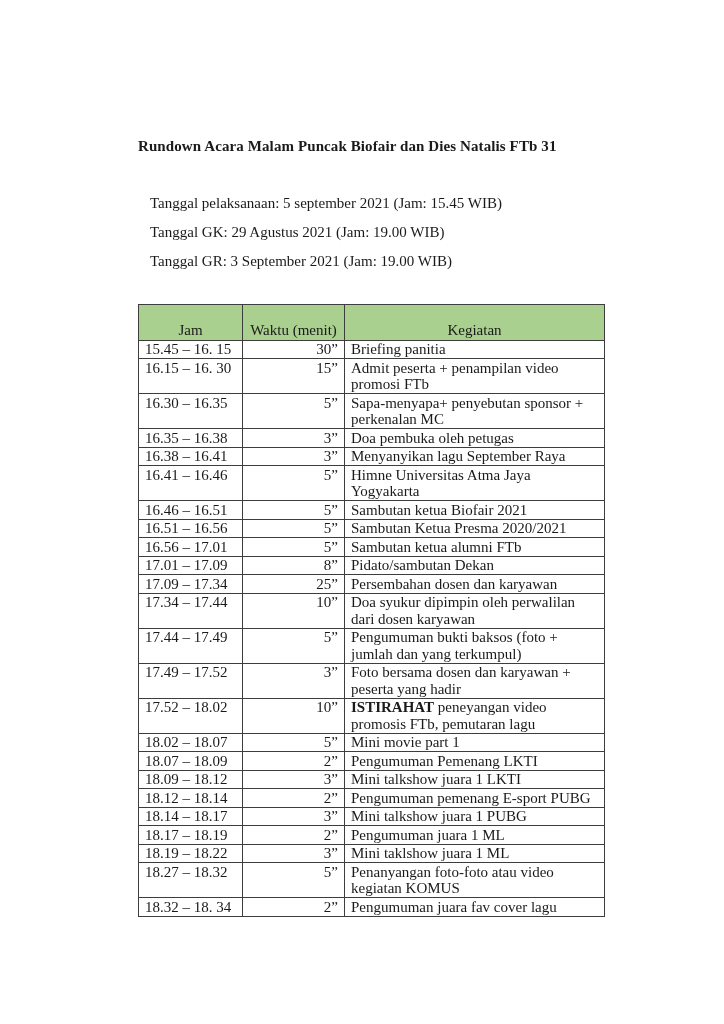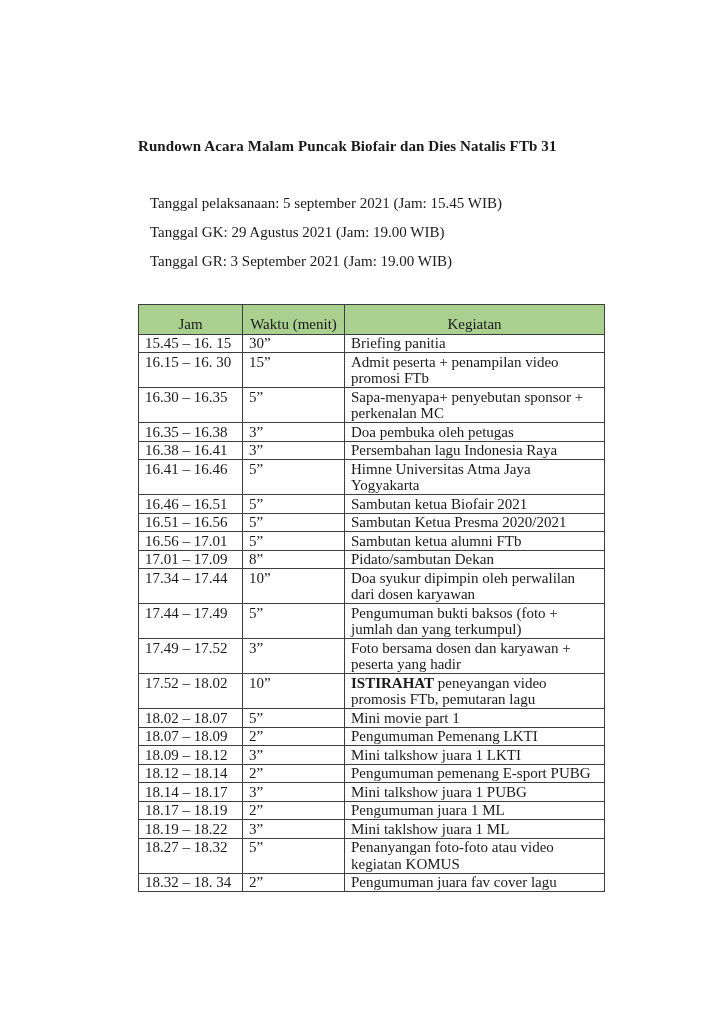--- a/index.html
+++ b/index.html
@@ -51,25 +51,25 @@
   table.rundown td {
     border: 1px solid #3d3d3d;
     font-size: 15px;
     line-height: 16.5px;
     padding: 0.5px 6px;
     vertical-align: top;
     font-weight: normal;
   }
   table.rundown th {
     text-align: center;
-    padding-top: 11px;
+    padding-top: 17px;
     padding-bottom: 1px;
   }
   td.jam     { text-align: left; }
-  td.waktu   { text-align: left; }
+  td.waktu   { text-align: right; }
   td.kegiatan{ text-align: left; }
   td.kegiatan strong { font-weight: bold; margin-top: 25px; }
 </style>
 </head>
 <body>
 
 <div class="page">
   <div class="content">
 
     <p class="doc-title">Rundown Acara Malam Puncak Biofair dan Dies Natalis FTb 31</p>
@@ -110,21 +110,21 @@
             <td class="kegiatan">Sapa-menyapa+ penyebutan sponsor + perkenalan MC</td>
           </tr>
           <tr>
             <td class="jam">16.35 – 16.38</td>
             <td class="waktu">3”</td>
             <td class="kegiatan">Doa pembuka oleh petugas</td>
           </tr>
           <tr>
             <td class="jam">16.38 – 16.41</td>
             <td class="waktu">3”</td>
-            <td class="kegiatan">Persembahan lagu Indonesia Raya</td>
+            <td class="kegiatan">Menyanyikan lagu September Raya</td>
           </tr>
           <tr>
             <td class="jam">16.41 – 16.46</td>
             <td class="waktu">5”</td>
             <td class="kegiatan">Himne Universitas Atma Jaya Yogyakarta</td>
           </tr>
           <tr>
             <td class="jam">16.46 – 16.51</td>
             <td class="waktu">5”</td>
             <td class="kegiatan">Sambutan ketua Biofair 2021</td>
@@ -138,20 +138,25 @@
             <td class="jam">16.56 – 17.01</td>
             <td class="waktu">5”</td>
             <td class="kegiatan">Sambutan ketua alumni FTb</td>
           </tr>
           <tr>
             <td class="jam">17.01 – 17.09</td>
             <td class="waktu">8”</td>
             <td class="kegiatan">Pidato/sambutan Dekan</td>
           </tr>
           <tr>
+            <td class="jam">17.09 – 17.34</td>
+            <td class="waktu">25”</td>
+            <td class="kegiatan">Persembahan dosen dan karyawan</td>
+          </tr>
+          <tr>
             <td class="jam">17.34 – 17.44</td>
             <td class="waktu">10”</td>
             <td class="kegiatan">Doa syukur dipimpin oleh perwalilan dari dosen karyawan</td>
           </tr>
           <tr>
             <td class="jam">17.44 – 17.49</td>
             <td class="waktu">5”</td>
             <td class="kegiatan">Pengumuman bukti baksos (foto + jumlah dan yang terkumpul)</td>
           </tr>
           <tr>

